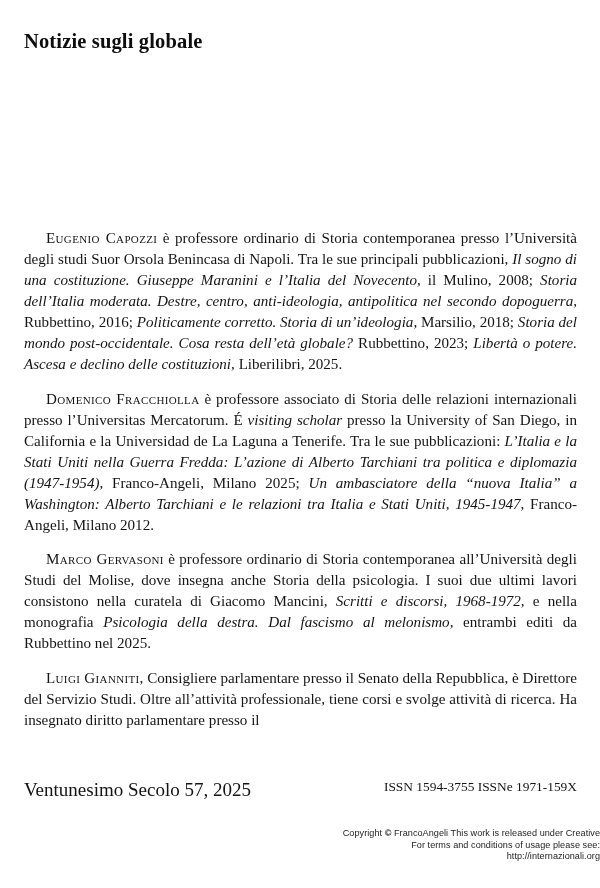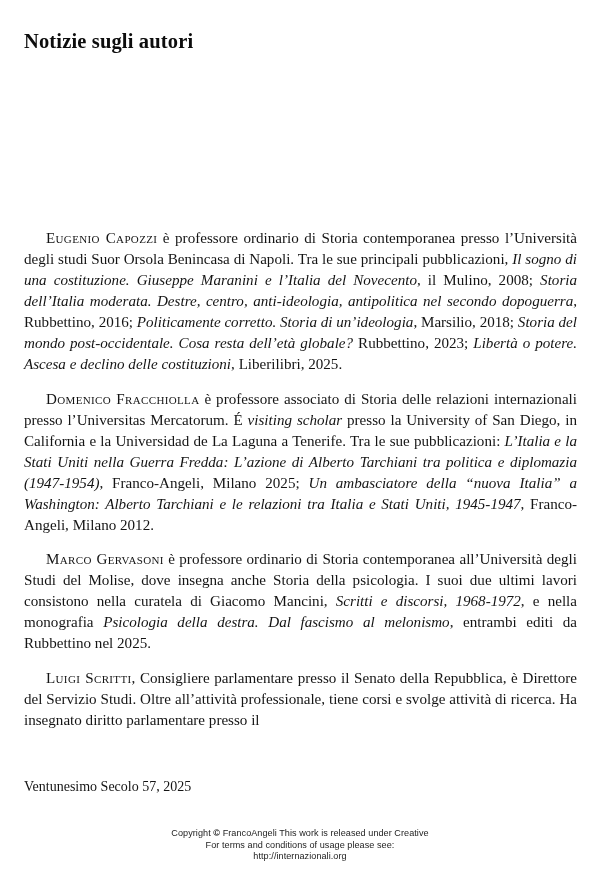--- a/index.html
+++ b/index.html
@@ -71,64 +71,65 @@
     position: absolute;
     left: 24px;
     top: 779px;
     width: 553px;
     height: 20px;
   }
   .footer-left {
     position: absolute;
     left: 0;
     top: 0;
-    font-size: 14px;
+    font-size: 19px;
     color: #141414;
   }
   .footer-right {
     position: absolute;
     right: 0;
     top: 0;
     font-size: 13.4px;
     color: #141414;
     white-space: nowrap;
   }
 
   
   .copyright {
     position: absolute;
     left: 0;
     top: 828px;
     width: 600px;
-    text-align: center;
+    text-align: right;
     font-family: "Liberation Sans", "DejaVu Sans", sans-serif;
     font-size: 9.1px;
     line-height: 11.6px;
     color: #232323;
     letter-spacing: 0.05px;
   }
   .copyright .cw-line { display: block; }
   .copyright .bold { font-weight: bold; }
 </style>
 </head>
 <body>
 
 <div class="page">
 
-  <h1 class="page-title">Notizie sugli autori</h1>
+  <h1 class="page-title">Notizie sugli globale</h1>
 
   <div class="body-block">
     <p class="bio-para"><span class="indent"></span><span><span class="smallcaps">Eugenio Capozzi</span><span> è professore ordinario di Storia contemporanea presso l’Università degli studi Suor Orsola Benincasa di Napoli. Tra le sue principali pubblicazioni, </span><span class="it">Il sogno di una costituzione. Giuseppe Maranini e l’Italia del Novecento</span><span>, il Mulino, 2008; </span><span class="it">Storia dell’Italia moderata. Destre, centro, anti-ideologia, antipolitica nel secondo dopoguerra</span><span>, Rubbettino, 2016; </span><span class="it">Politicamente corretto. Storia di un’ideologia</span><span>, Marsilio, 2018; </span><span class="it">Storia del mondo post-occidentale. Cosa resta dell’età globale?</span><span> Rubbettino, 2023; </span><span class="it">Libertà o potere. Ascesa e declino delle costituzioni</span><span>, Liberilibri, 2025.</span></span></p>
     <p class="bio-para"><span class="indent"></span><span><span class="smallcaps">Domenico Fracchiolla</span><span> è professore associato di Storia delle relazioni internazionali presso l’Universitas Mercatorum. É </span><span class="it">visiting scholar</span><span> presso la University of San Diego, in California e la Universidad de La Laguna a Tenerife. Tra le sue pubblicazioni: </span><span class="it">L’Italia e la Stati Uniti nella Guerra Fredda: L’azione di Alberto Tarchiani tra politica e diplomazia (1947-1954)</span><span>, Franco-Angeli, Milano 2025; </span><span class="it">Un ambasciatore della “nuova Italia” a Washington: Alberto Tarchiani e le relazioni tra Italia e Stati Uniti, 1945-1947</span><span>, Franco-Angeli, Milano 2012.</span></span></p>
     <p class="bio-para"><span class="indent"></span><span><span class="smallcaps">Marco Gervasoni</span><span> è professore ordinario di Storia contemporanea all’Università degli Studi del Molise, dove insegna anche Storia della psicologia. I suoi due ultimi lavori consistono nella curatela di Giacomo Mancini, </span><span class="it">Scritti e discorsi, 1968-1972</span><span>, e nella monografia </span><span class="it">Psicologia della destra. Dal fascismo al melonismo</span><span>, entrambi editi da Rubbettino nel 2025.</span></span></p>
-    <p class="bio-para"><span class="indent"></span><span><span class="smallcaps">Luigi Scritti</span><span>, Consigliere parlamentare presso il Senato della Repubblica, è Direttore del Servizio Studi. Oltre all’attività professionale, tiene corsi e svolge attività di ricerca. Ha insegnato diritto parlamentare presso il</span></span></p>
+    <p class="bio-para"><span class="indent"></span><span><span class="smallcaps">Luigi Gianniti</span><span>, Consigliere parlamentare presso il Senato della Repubblica, è Direttore del Servizio Studi. Oltre all’attività professionale, tiene corsi e svolge attività di ricerca. Ha insegnato diritto parlamentare presso il</span></span></p>
   </div>
 
   <div class="footer-rule-area">
     <span class="footer-left">Ventunesimo Secolo 57, 2025</span>
+    <span class="footer-right">ISSN 1594-3755 ISSNe 1971-159X</span>
   </div>
 
   <div class="copyright">
     <span class="cw-line"><span>Copyright </span><span class="bold">©</span><span> FrancoAngeli This work is released under Creative</span></span>
     <span class="cw-line">For terms and conditions of usage please see:</span>
     <span class="cw-line">http://internazionali.org</span>
   </div>
 
 </div>
 

